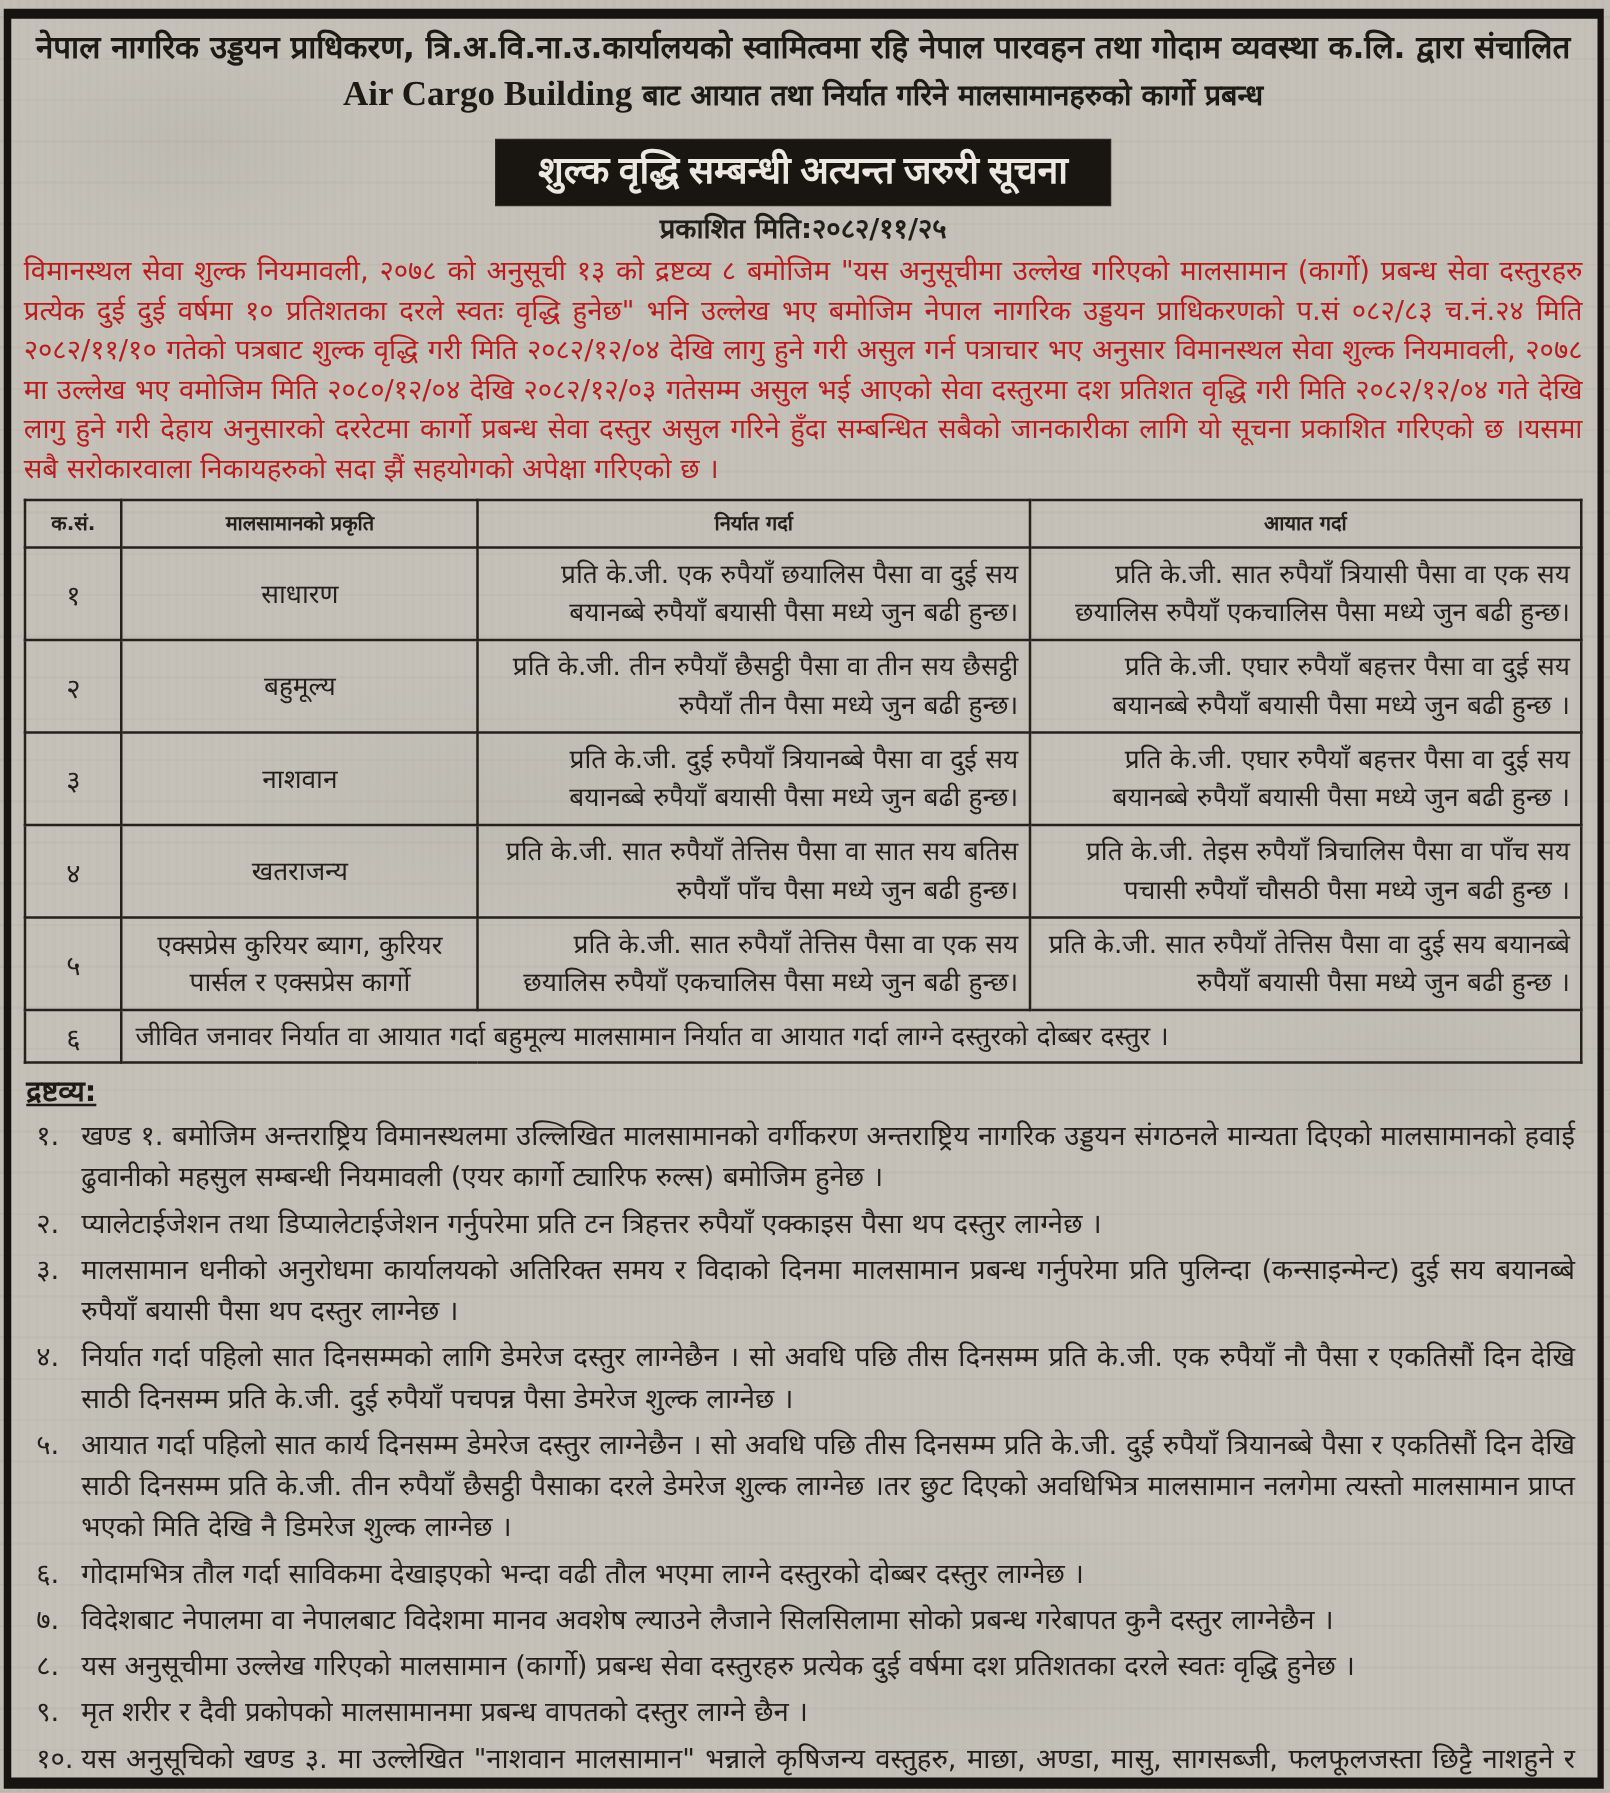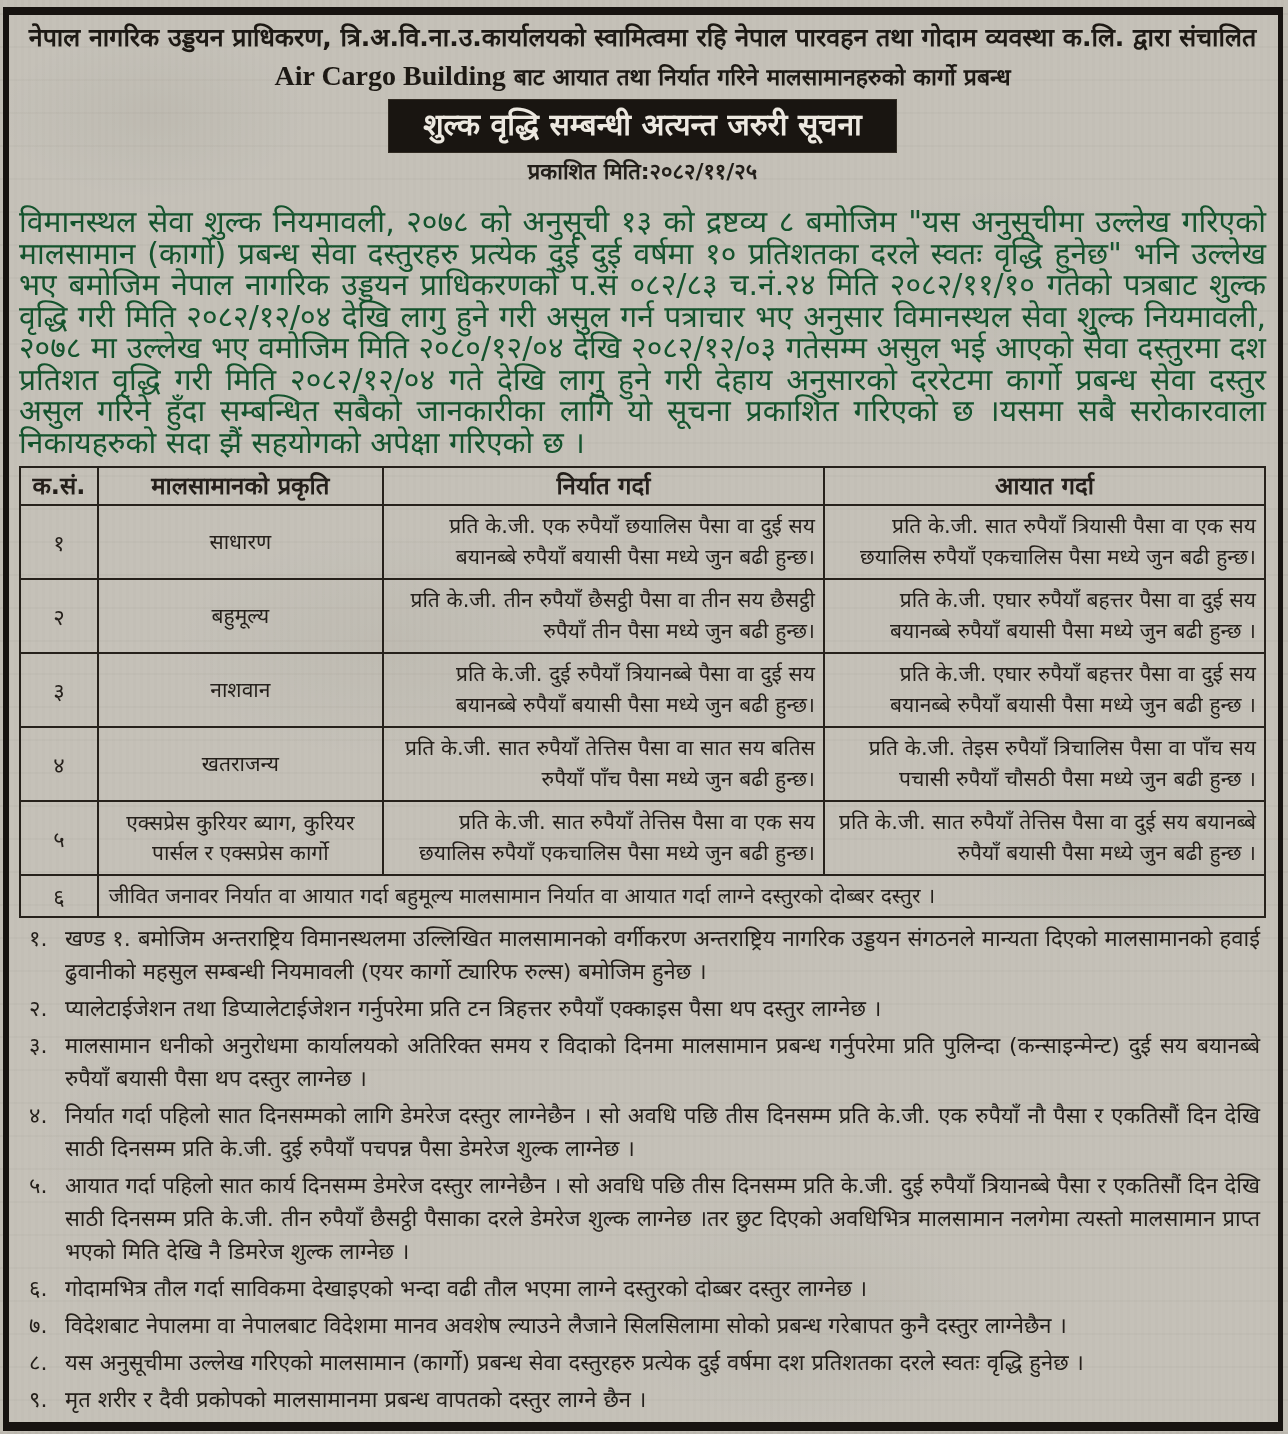--- a/index.html
+++ b/index.html
@@ -37,51 +37,51 @@
   .hdr1 {
     font-size: 25px; font-weight: bold; text-align: center;
     margin-top: 2px; line-height: 34px; letter-spacing: 0px;
     color: #1d1914;
   }
   .hdr2 {
     font-size: 23px; font-weight: bold; text-align: center;
     margin-top: 5px; line-height: 32px; color: #1d1914;
   }
   .hdr2 .latin { font-family: "Liberation Serif", "DejaVu Serif", serif; font-size: 28px; }
-  .titlebox-wrap { text-align: center; margin-top: 7px; }
+  .titlebox-wrap { text-align: center; margin-top: 19px; font-family: Liberation Serif, serif; }
   .titlebox {
     display: inline-block;
     background: #191511;
     color: #ece8e0;
     font-size: 30px; font-weight: bold;
     padding: 7px 34px 9px 34px;
     line-height: 36px;
     box-shadow: 0 0 0 1px #302a22;
   }
   .published {
     text-align: center; font-size: 22px; font-weight: bold;
     margin-top: 6px; line-height: 28px; color: #221e19;
   }
   .intro {
-    font-size: 30px; line-height: 31.5px;
-    text-align: justify; margin-top: 20px;
-    color: #14532d;
+    font-size: 22px; line-height: 31.5px;
+    text-align: justify; margin-top: 4px;
+    color: #b91c1c;
   }
   table.rates {
     width: 100%; border-collapse: collapse;
     margin-top: 8px;
     font-size: 21px; color: #241f1a;
   }
   table.rates th, table.rates td {
     border: 2px solid #26211b;
     vertical-align: middle;
   }
   table.rates th {
     font-weight: bold; text-align: center;
-    padding: 4px 4px; font-size: 24px; line-height: 28px;
+    padding: 4px 4px; font-size: 16px; line-height: 28px;
   }
   td.c-sn { width: 78px; text-align: center; font-size: 22px; }
   td.c-nature { width: 288px; text-align: center; padding: 4px 10px; line-height: 30px; }
   td.c-rate { width: 447px; text-align: right; padding: 5px 8px 5px 8px; line-height: 31px; }
   td.c-span { text-align: left; padding: 5px 10px; line-height: 30px; }
   .notes-heading {
     font-size: 23px; font-weight: bold; text-decoration: underline;
     margin: 8px 0 2px 2px; line-height: 30px; color: #1f1a15;
   }
   .note {
@@ -154,20 +154,21 @@
         <td class="c-rate">प्रति के.जी. सात रुपैयाँ तेत्तिस पैसा वा एक सय छयालिस रुपैयाँ एकचालिस पैसा मध्ये जुन बढी हुन्छ।</td>
         <td class="c-rate">प्रति के.जी. सात रुपैयाँ तेत्तिस पैसा वा दुई सय बयानब्बे रुपैयाँ बयासी पैसा मध्ये जुन बढी हुन्छ ।</td>
       </tr>
       <tr>
         <td class="c-sn">६</td>
         <td class="c-span" colspan="3">जीवित जनावर निर्यात वा आयात गर्दा बहुमूल्य मालसामान निर्यात वा आयात गर्दा लाग्ने दस्तुरको दोब्बर दस्तुर ।</td>
       </tr>
     </tbody>
   </table>
 
+  <div class="notes-heading">द्रष्टव्य:</div>
 
   <div class="note">
     <span class="num">१.</span>
     <div class="ntext">खण्ड १. बमोजिम अन्तराष्ट्रिय विमानस्थलमा उल्लिखित मालसामानको वर्गीकरण अन्तराष्ट्रिय नागरिक उड्डयन संगठनले मान्यता दिएको मालसामानको हवाई ढुवानीको महसुल सम्बन्धी नियमावली (एयर कार्गो ट्यारिफ रुल्स) बमोजिम हुनेछ ।</div>
   </div>
   <div class="note">
     <span class="num">२.</span>
     <div class="ntext">प्यालेटाईजेशन तथा डिप्यालेटाईजेशन गर्नुपरेमा प्रति टन त्रिहत्तर रुपैयाँ एक्काइस पैसा थप दस्तुर लाग्नेछ ।</div>
   </div>
   <div class="note">

